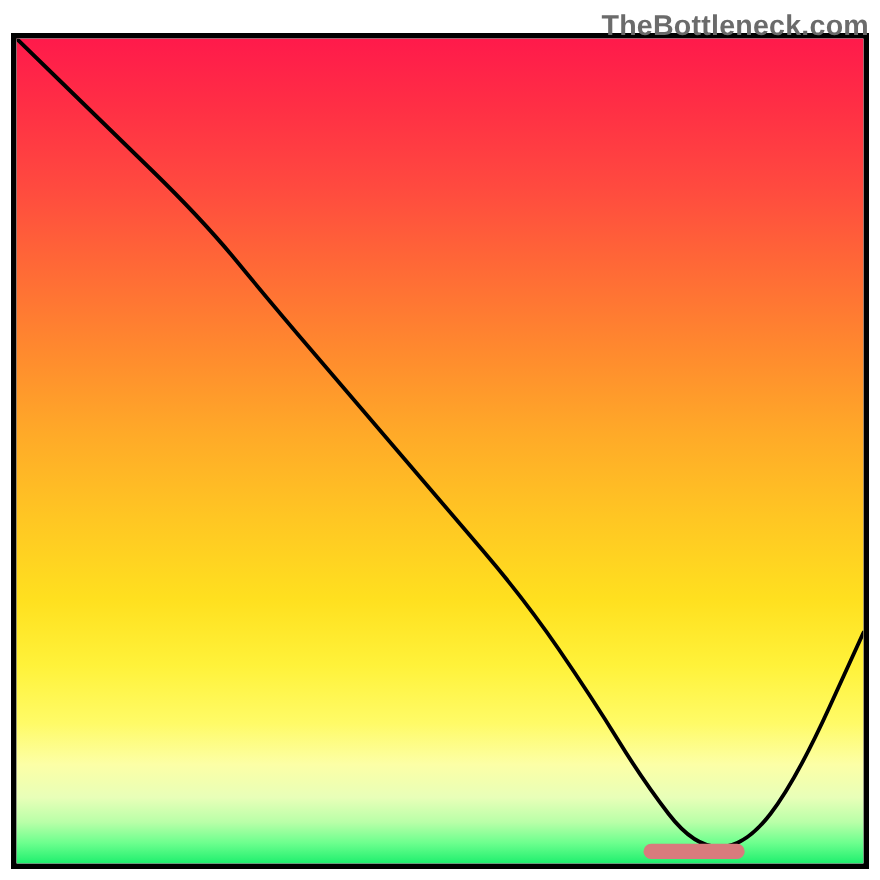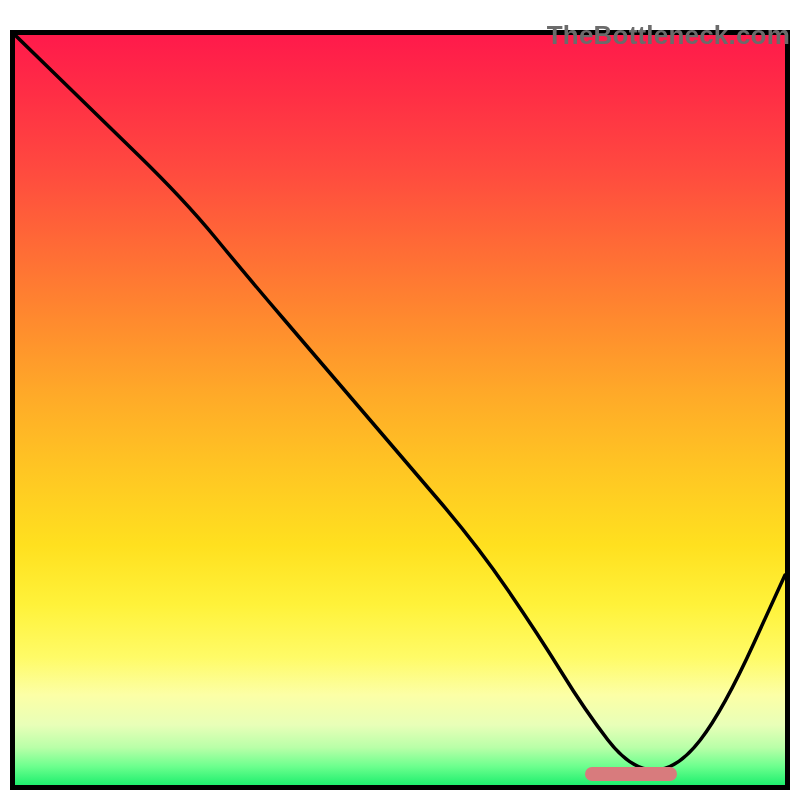--- a/index.html
+++ b/index.html
@@ -11,21 +11,21 @@
     background: #ffffff;
     font-family: Arial, Helvetica, sans-serif;
   }
   .frame {
     position: relative;
     width: 800px;
     height: 800px;
   }
   .watermark {
     position: absolute;
-    top: 20px;
+    top: 8px;
     right: 10px;
     font-size: 26px;
     font-weight: bold;
     color: #6b6b6b;
     letter-spacing: 0.2px;
     z-index: 10;
   }
   .plot {
     position: absolute;
     left: 10px;

